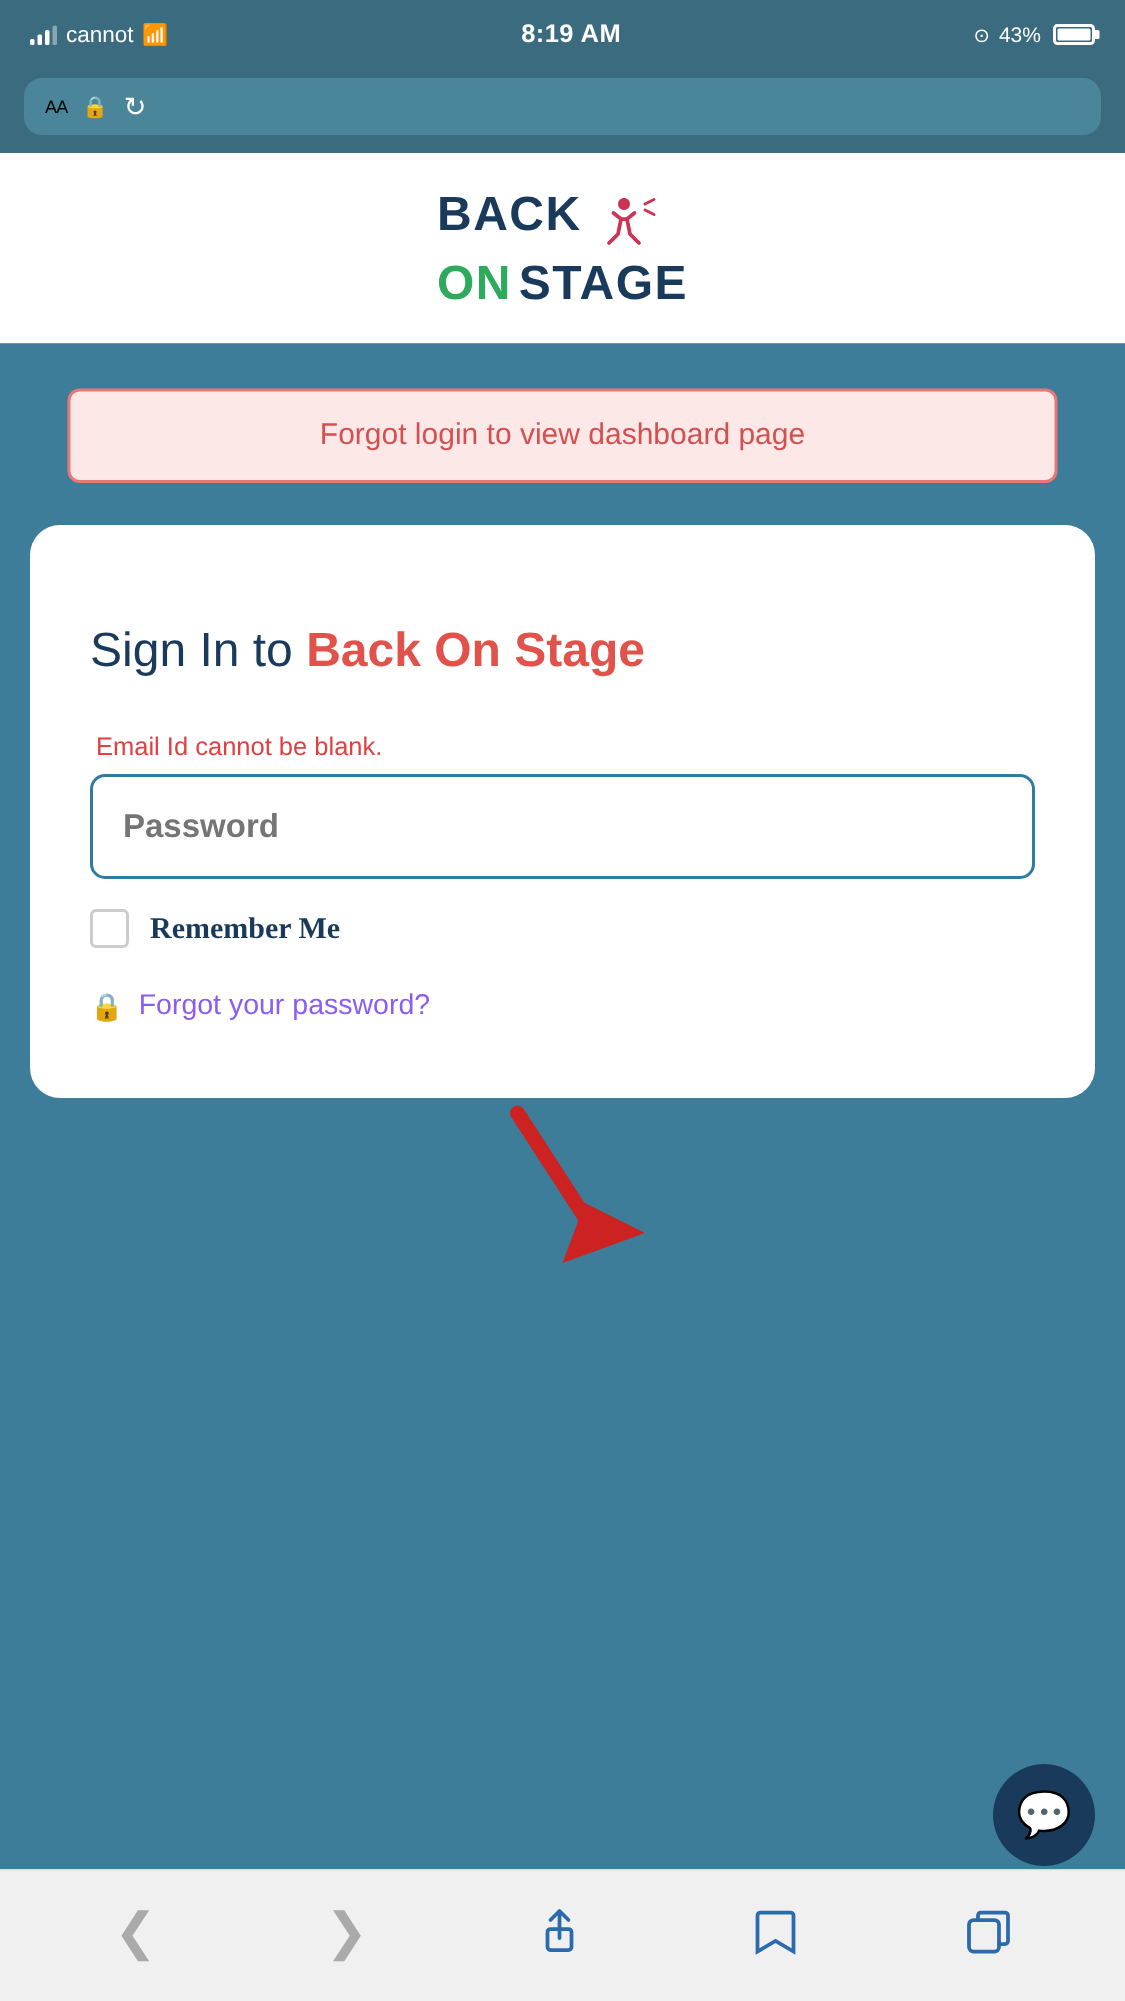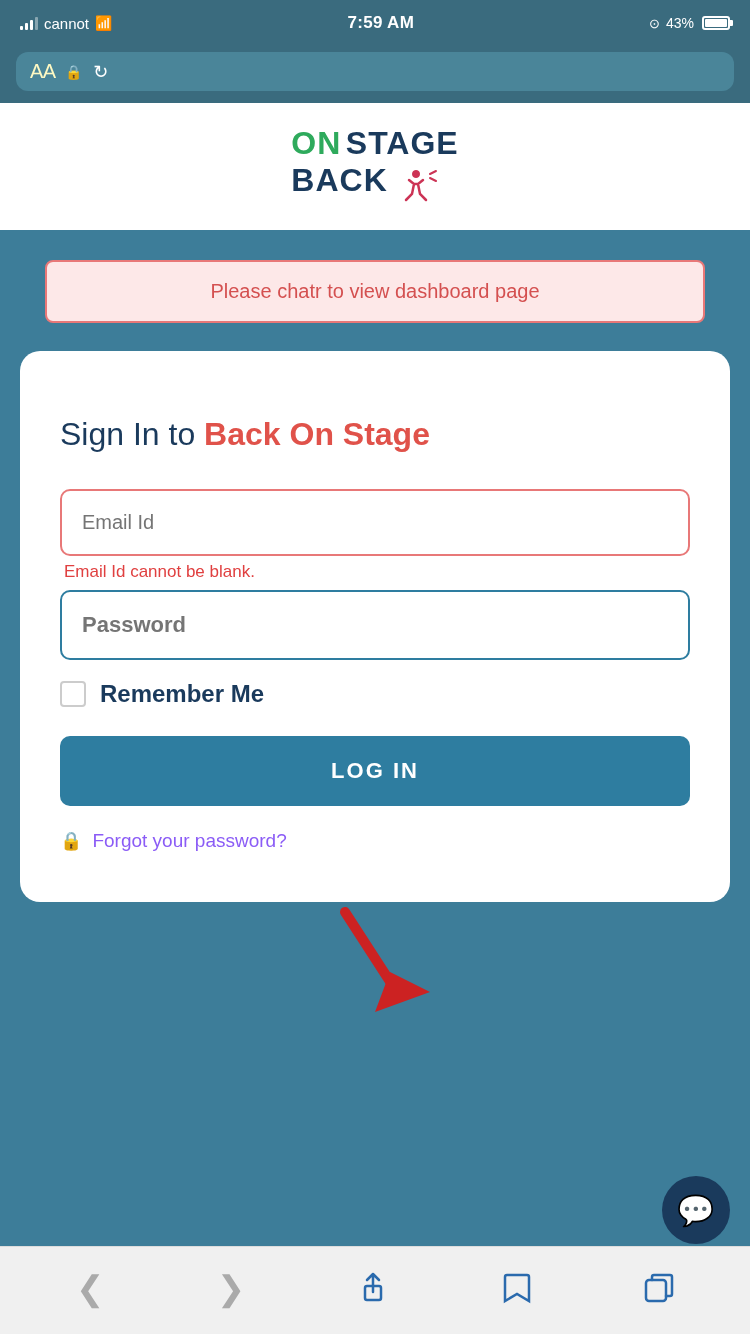--- a/index.html
+++ b/index.html
@@ -97,22 +97,22 @@
     }
     .address-bar {
       background: #4a8599;
       border-radius: 12px;
       display: flex;
       align-items: center;
       padding: 8px 14px;
       gap: 10px;
     }
     .aa-text {
-      color: #fef9c3;
-      font-size: 20px;
+      color: #000000;
+      font-size: 12px;
       font-weight: 500;
       letter-spacing: -0.5px;
     }
     .lock-icon {
       color: white;
       font-size: 14px;
     }
     .url-text {
       color: white;
       font-size: 16px;
@@ -249,23 +249,24 @@
     .remember-checkbox {
       width: 26px;
       height: 26px;
       border: 2px solid #ccc;
       border-radius: 4px;
       background: white;
       appearance: none;
       cursor: pointer;
     }
     .remember-label {
-      font-size: 24px;
+      font-size: 20px;
       color: #1a3a5c;
       font-weight: 600;
+      font-family: Liberation Serif, serif;
     }
 
     
     .login-btn {
       width: 100%;
       background: #2e7da0;
       color: white;
       border: none;
       border-radius: 10px;
       padding: 22px;
@@ -359,21 +360,21 @@
   <div class="status-bar-left">
     <div class="signal-bars">
       <div class="signal-bar" style="height:4px;"></div>
       <div class="signal-bar" style="height:7px;"></div>
       <div class="signal-bar" style="height:10px;"></div>
       <div class="signal-bar" style="height:13px; background:rgba(255,255,255,0.4);"></div>
     </div>
     <span>cannot</span>
     <span class="wifi-icon">📶</span>
   </div>
-  <div class="status-bar-center">7:59 AM</div>
+  <div class="status-bar-center">8:19 AM</div>
   <div class="status-bar-right">
     <span style="font-size:13px;">⊙</span>
     <span>43%</span>
     <div class="battery-container">
       <div class="battery-icon">
         <div class="battery-fill"></div>
       </div>
     </div>
   </div>
 </div>
@@ -382,70 +383,66 @@
   <div class="address-bar">
     <span class="aa-text">AA</span>
     <span class="lock-icon">🔒</span>
     <span class="refresh-icon">↻</span>
   </div>
 </div>
 
 <div class="logo-area">
   <div class="logo-wrapper">
     <div class="logo-lines">
-      <div>
-        <span class="logo-text-on">ON</span>
-        <span class="logo-text-stage">STAGE</span>
-      </div>
       <div>
         <span class="logo-text-back">BACK</span>
         <span style="display:inline-block; margin-left:2px;">
           <svg width="44" height="38" viewBox="0 0 44 38" style="vertical-align:middle; margin-bottom:4px;">
             <path d="M22,4 C24,4 26,5.5 26,8 C26,10.5 24,12 22,12 C20,12 18,10.5 18,8 C18,5.5 20,4 22,4 Z" fill="#cc3355"></path>
             <path d="M15,14 L20,18 L18,28 L12,34 M29,14 L24,18 L26,28 L32,34 M20,18 L24,18" stroke="#cc3355" stroke-width="2.5" fill="none" stroke-linecap="round"></path>
             <path d="M36,8 L42,5 M36,12 L42,15" stroke="#cc3355" stroke-width="2" stroke-linecap="round"></path>
           </svg>
         </span>
       </div>
+      <div>
+        <span class="logo-text-on">ON</span>
+        <span class="logo-text-stage">STAGE</span>
+      </div>
     </div>
   </div>
 </div>
 
 <div class="main-content">
 
   <div class="alert-banner">
-    <span class="alert-text">Please chatr to view dashboard page</span>
+    <span class="alert-text">Forgot login to view dashboard page</span>
   </div>
 
   <div class="login-card">
     <h1 class="signin-title">
       <span>Sign In to </span><span class="signin-title-brand">Back On Stage</span>
     </h1>
 
     
     <div class="input-group">
-      <input type="email" class="input-field" style="border-color: rgb(232, 120, 120);" placeholder="Email Id">
       <div class="input-error">Email Id cannot be blank.</div>
     </div>
 
     
     <div class="input-group">
       <input type="password" class="input-field password" placeholder="Password" style="">
     </div>
 
     
     <div class="remember-row">
       <input type="checkbox" class="remember-checkbox" style="">
       <label class="remember-label">Remember Me</label>
     </div>
 
     
-    <button class="login-btn">
-      <span>LOG IN</span>
-    </button>
 
     
     <div class="forgot-row">
       <span class="lock-small">🔒</span>
       <a class="forgot-link">Forgot your password?</a>
     </div>
   </div>
 
   <div class="arrow-container">
     <svg class="red-arrow" width="140" height="120" viewBox="0 0 140 120">

